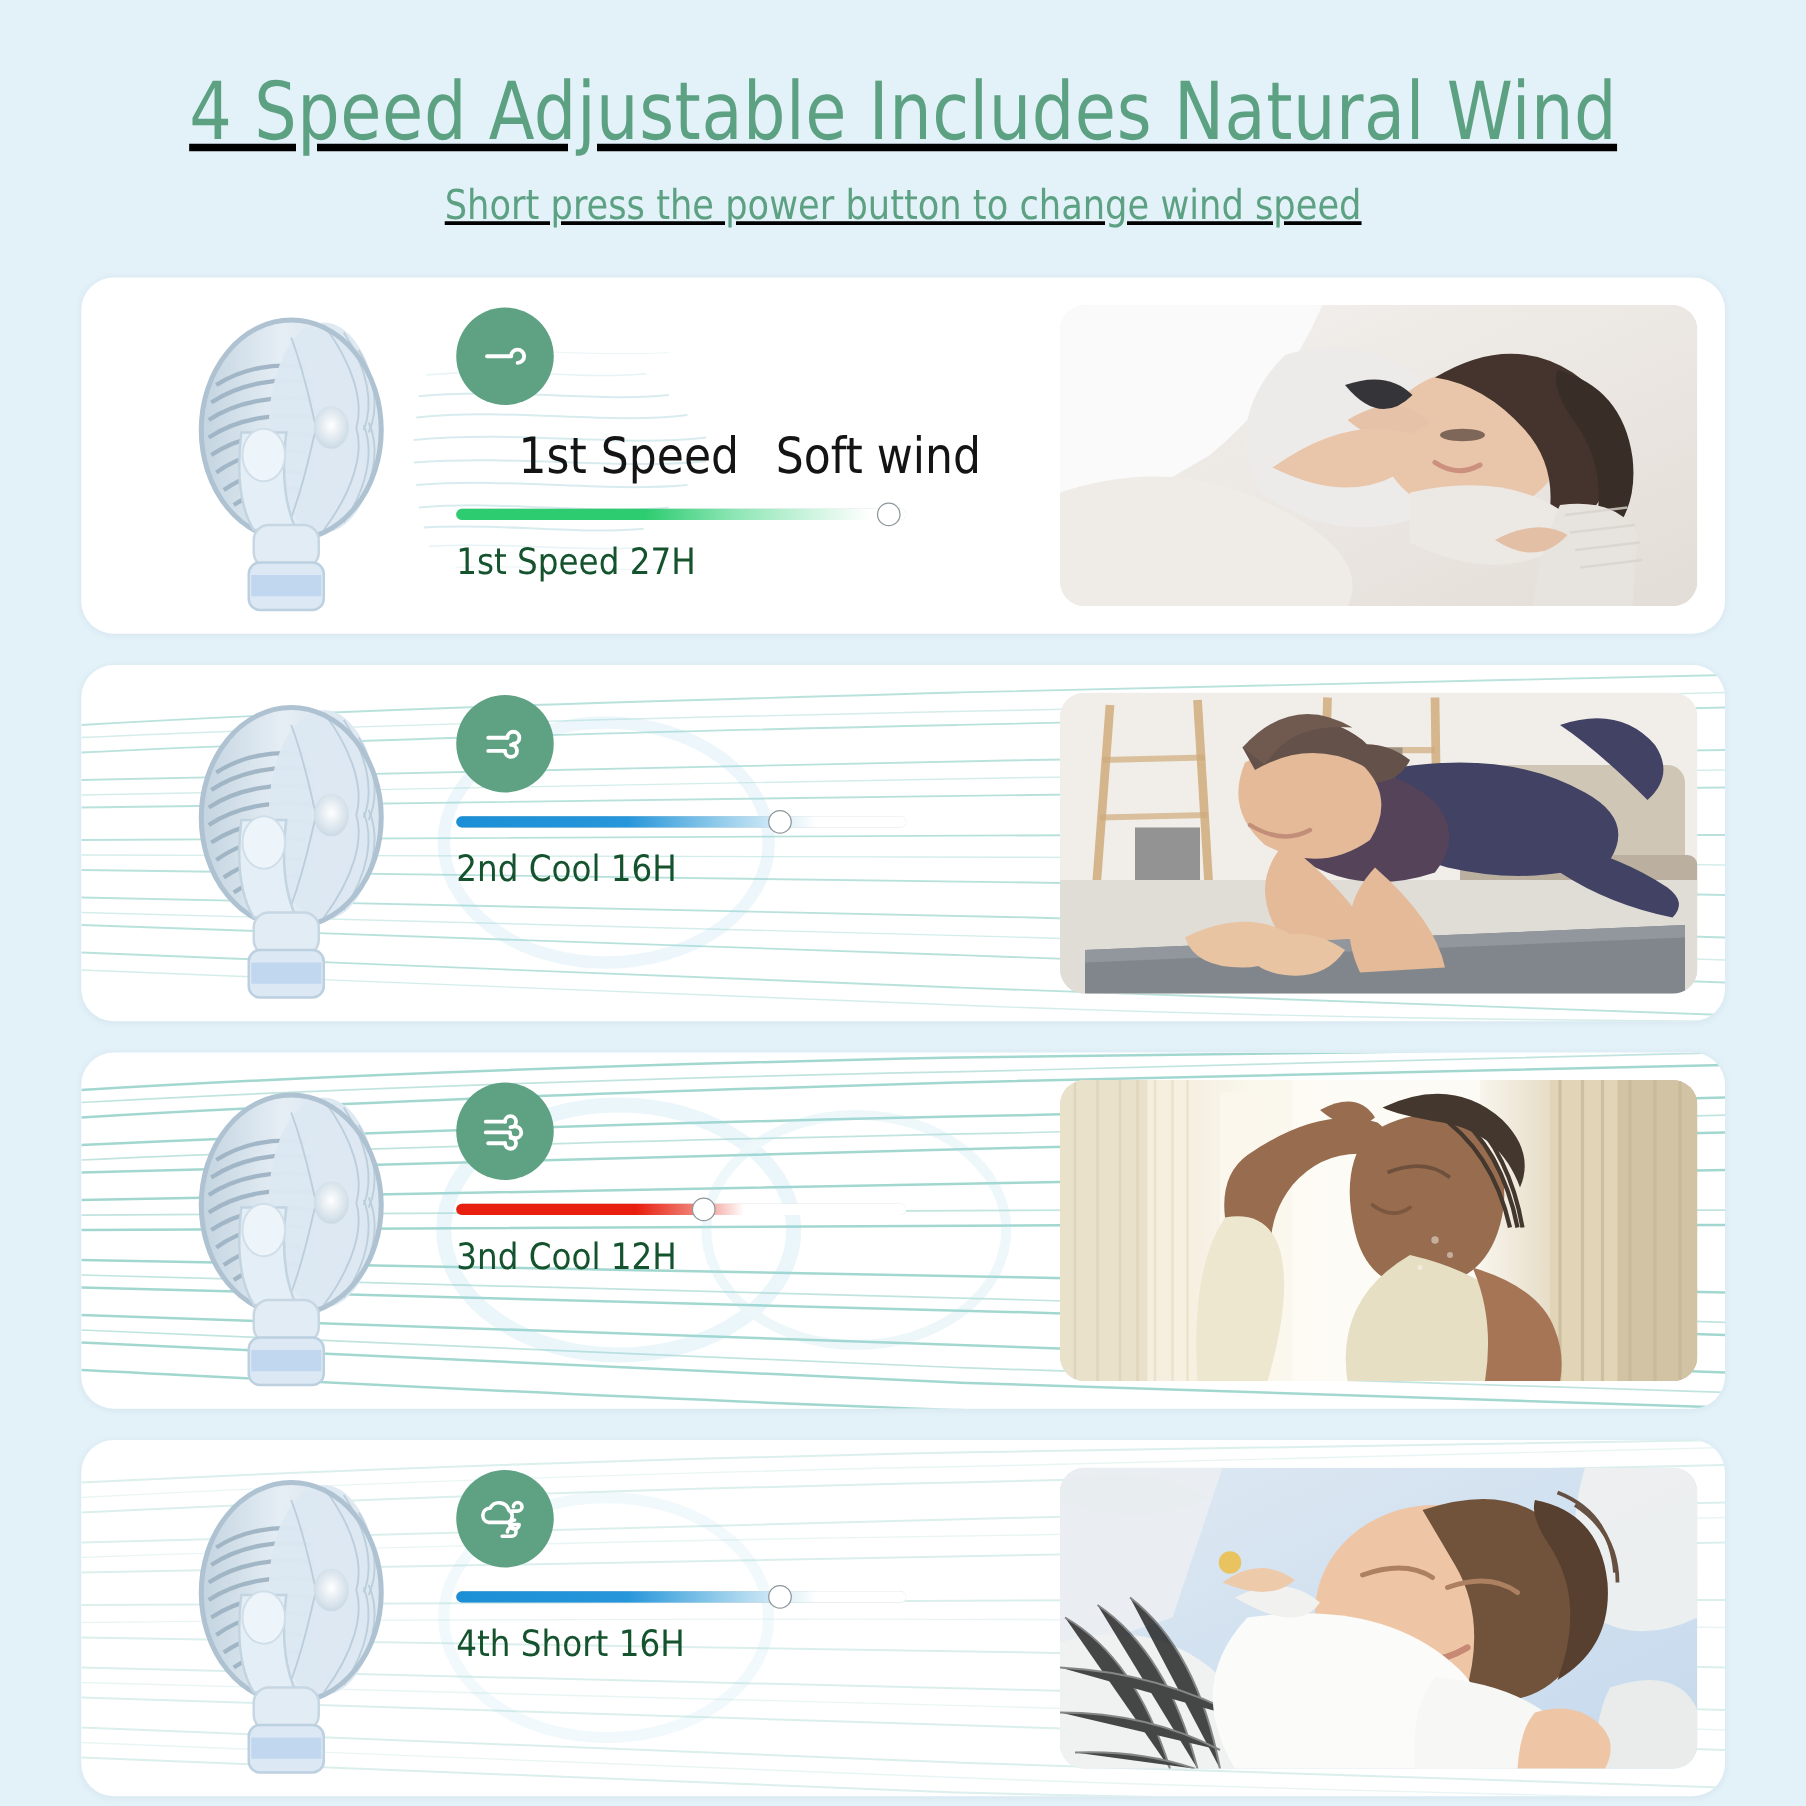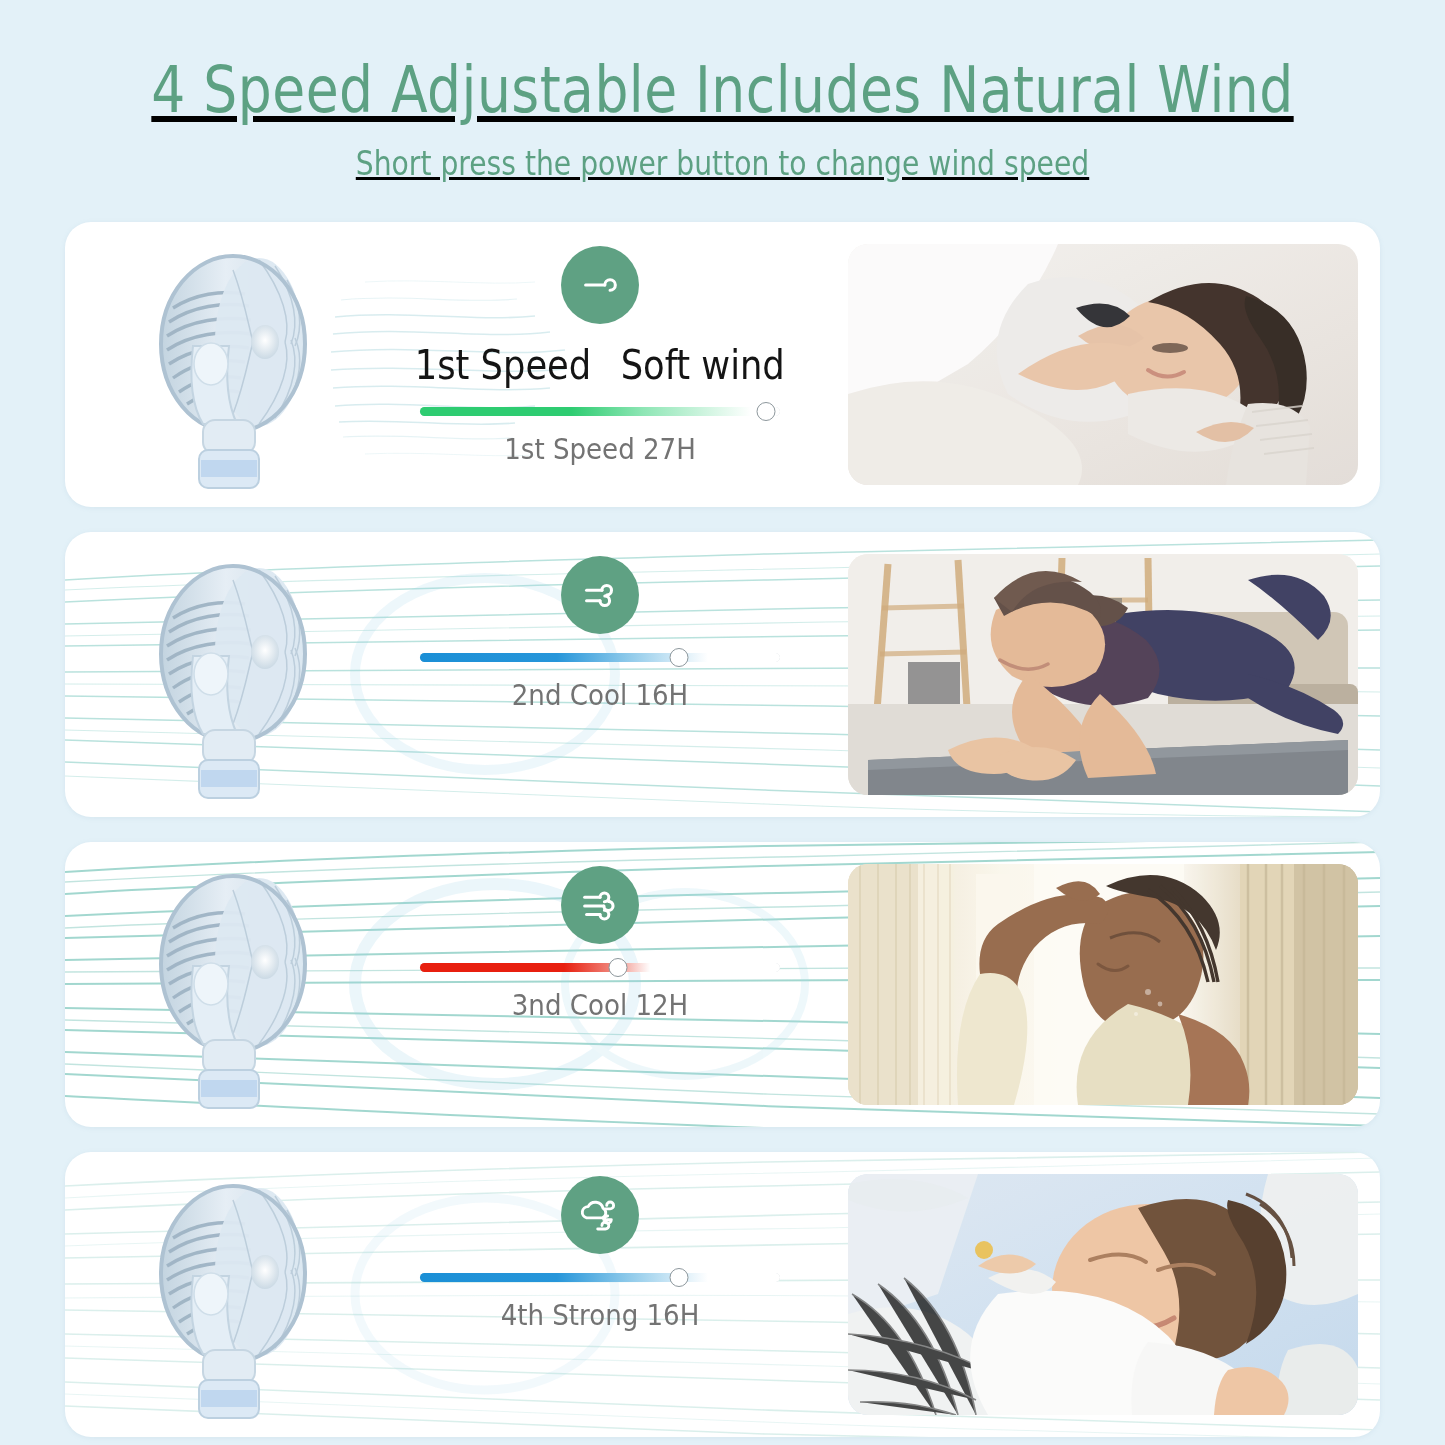--- a/index.html
+++ b/index.html
@@ -37,21 +37,21 @@
   .airflow{position:absolute;inset:0;overflow:hidden;pointer-events:none;}
   .airflow svg{position:absolute;left:0;top:0;width:100%;height:100%;}
 
   
   .fan{position:absolute;left:60px;top:14px;width:210px;height:265px;}
   .fan svg{width:100%;height:100%;}
 
   
   .info{
     position:absolute;left:300px;top:18px;width:470px;height:250px;
-    display:flex;flex-direction:column;align-items:center;
+    display:flex;flex-direction:column;
   }
   .icon-badge{
     width:78px;height:78px;border-radius:50%;background:#5fa183;
     display:flex;align-items:center;justify-content:center;margin-top:6px;
   }
   .icon-badge svg{width:46px;height:46px;display:block;}
   .labels{
     margin-top:18px;display:flex;align-items:baseline;justify-content:center;
     gap:26px;white-space:nowrap;
   }
@@ -69,21 +69,21 @@
   }
   .fill{
     position:absolute;left:0;top:3px;height:9px;border-radius:5px;
   }
   .knob{
     position:absolute;top:-2px;width:19px;height:19px;border-radius:50%;
     background:#ffffff;border:1.6px solid #8d979c;box-sizing:border-box;
     transform:translateX(-50%);
   }
   .caption{
-    margin-top:14px;font-size:29px;color:#737373;
+    margin-top:14px;font-size:29px;color:#14532d;
     font-family:"Liberation Sans Narrow","DejaVu Sans Condensed","Liberation Sans",sans-serif;
     white-space:nowrap;
   }
 
   
   .photo{
     position:absolute;right:22px;top:22px;width:510px;height:241px;
     border-radius:20px;overflow:hidden;
   }
   .photo svg{display:block;width:100%;height:100%;}
@@ -560,21 +560,21 @@
             <path d="M31 14 a3.6 3.6 0 1 1 3.6 3.6 h-5"></path>
             <path d="M32 25 a3.8 3.8 0 1 0 3.8 3.8 h-8"></path>
             <path d="M26 35 a3.6 3.6 0 1 1 3.6 3.6 h-8"></path>
           </svg>
         </div>
         <div class="slider">
           <div class="track"></div>
           <div class="fill" style="width:360px;background:linear-gradient(90deg,#1b8fd6 0%,#2796da 38%,#8fcaea 58%,#ffffff 80%);"></div>
           <div class="knob" style="left:72%;"></div>
         </div>
-        <div class="caption">4th Strong 16H</div>
+        <div class="caption">4th Short 16H</div>
       </div>
 
       <div class="photo">
         <svg viewBox="0 0 510 241" preserveAspectRatio="xMidYMid slice">
           <defs>
             <linearGradient id="bb4" x1="0" y1="0" x2="1" y2="1">
               <stop offset="0" stop-color="#dde7f2"></stop>
                 <stop offset=".5" stop-color="#cfe0f0"></stop>
                 <stop offset="1" stop-color="#c3d8ec"></stop>
             </linearGradient>

